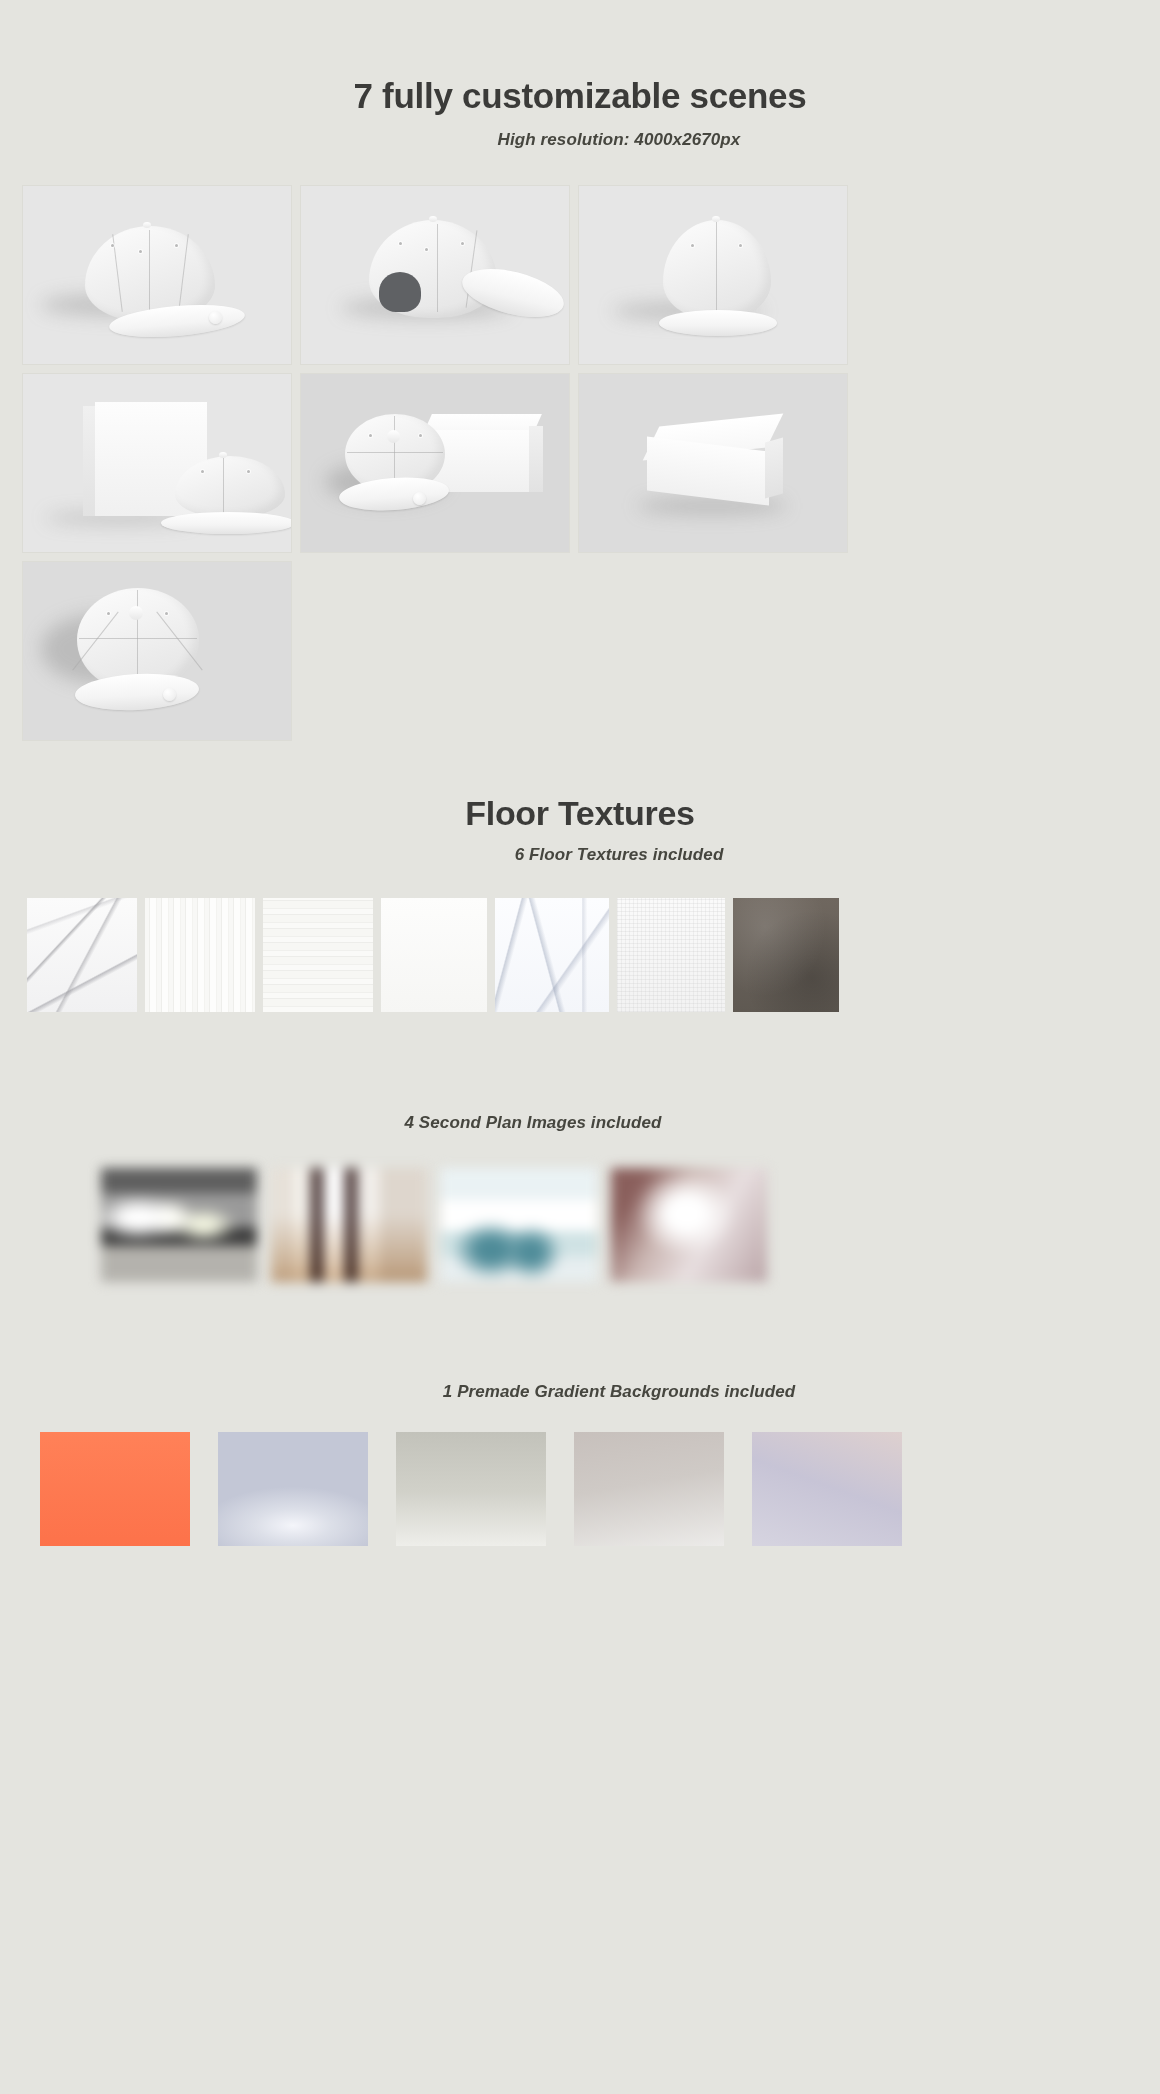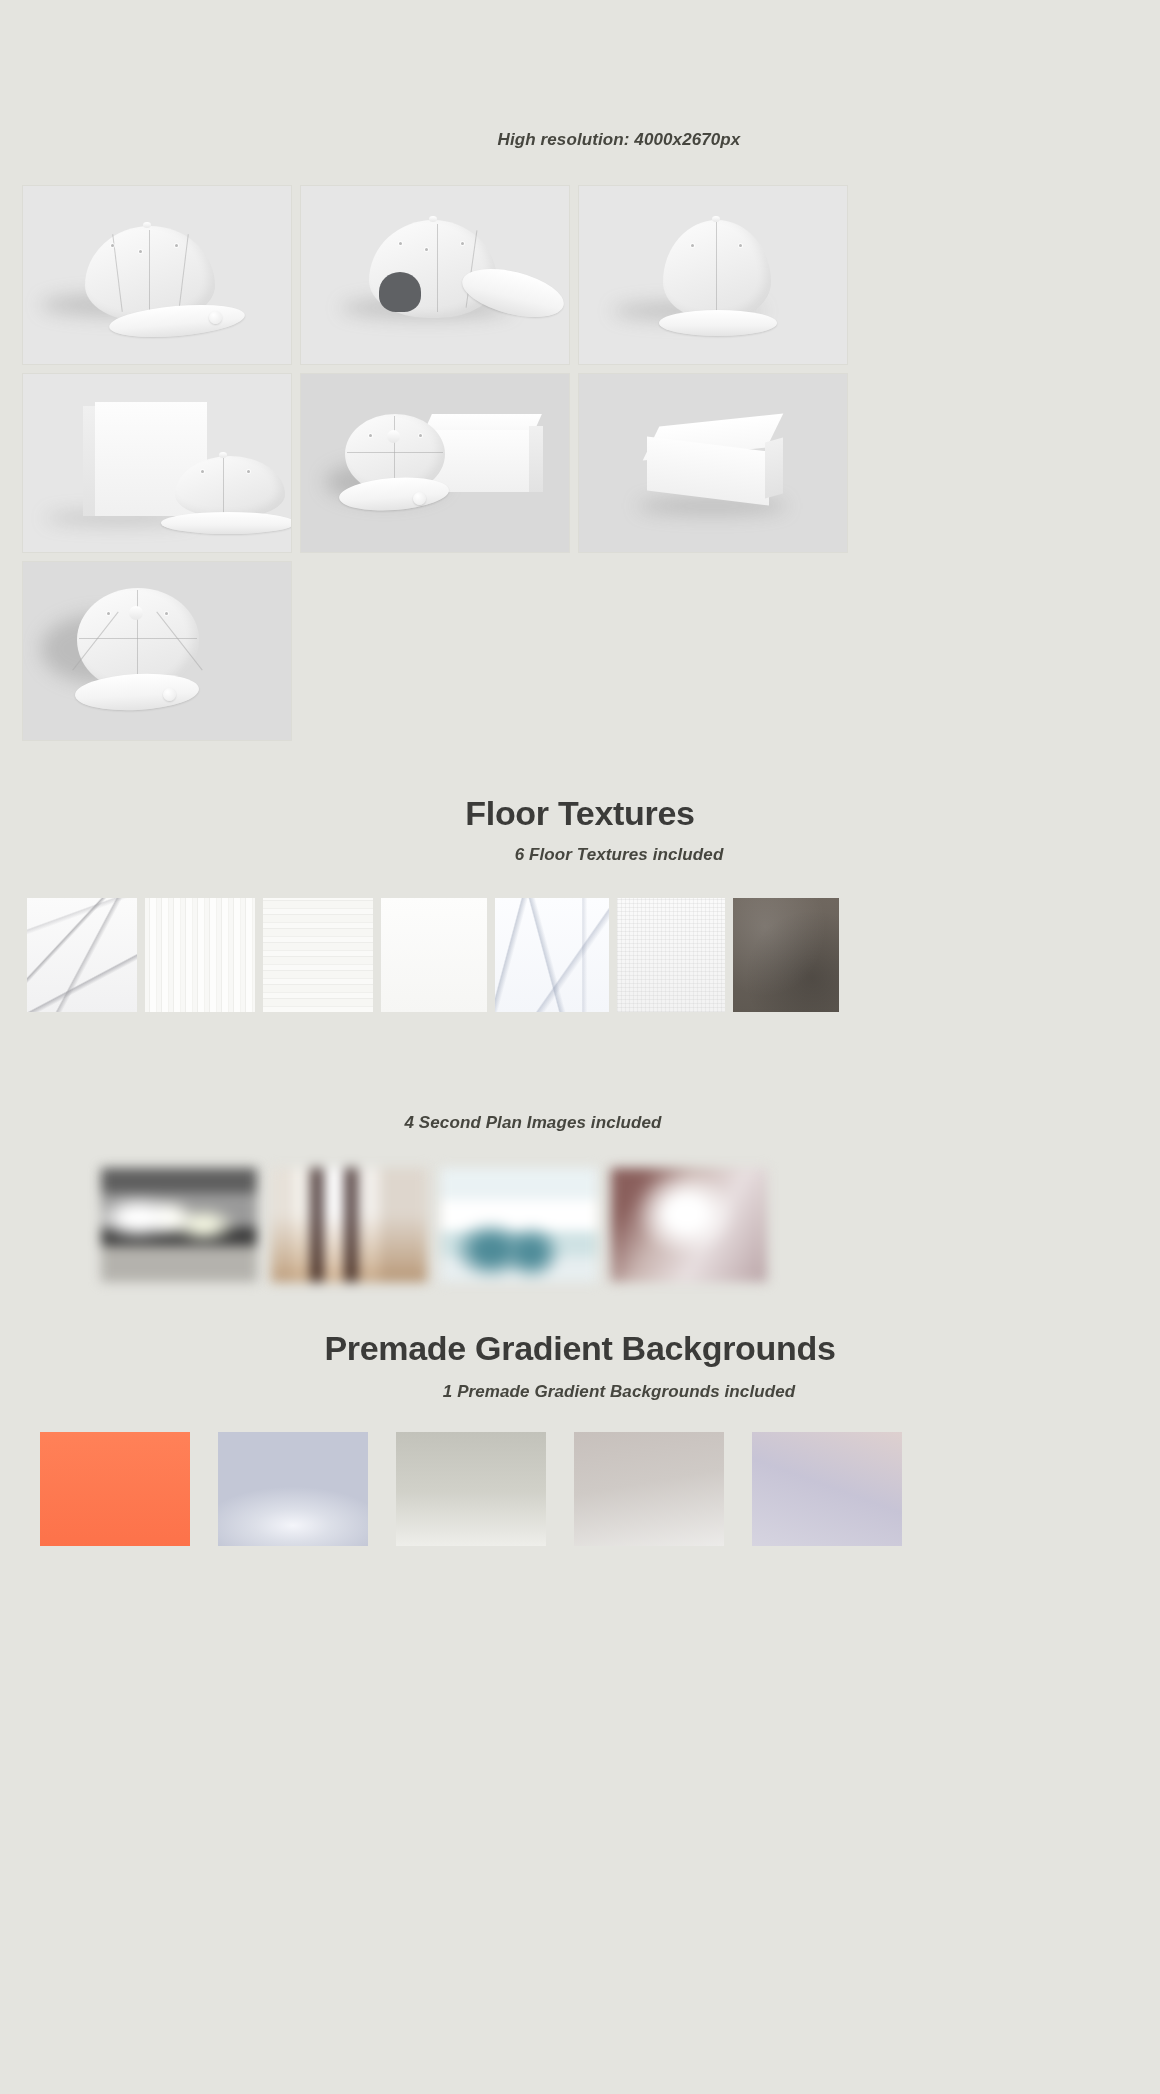--- a/index.html
+++ b/index.html
@@ -86,20 +86,21 @@
 
   .spi{width:156px;height:114px;box-sizing:border-box;}
 
   .grad{width:150px;height:114px;box-sizing:border-box;}
 </style>
 </head>
 <body>
 
 <div class="page">
 
+  <div class="section-title hero-title" style="position:absolute;left:0;top:76px;width:1160px;">7 fully customizable scenes</div>
   <div class="section-sub" style="position:absolute;left:0;top:130px;width:1160px;">High resolution: 4000x2670px</div>
 
   <div class="scenes">
 
     <div class="scene">
       <div class="shadow-blob" style="left:18px;top:108px;width:150px;height:22px;"></div>
       <div class="crown" style="left:62px;top:40px;width:130px;height:96px;"></div>
       <div class="seam" style="left:126px;top:44px;width:1px;height:86px;"></div>
       <div class="seam" style="left:160px;top:48px;width:1px;height:78px;transform:rotate(7deg);"></div>
       <div class="seam" style="left:94px;top:48px;width:1px;height:78px;transform:rotate(-7deg);"></div>
@@ -244,21 +245,20 @@
     <div class="spi" style="filter:blur(6px);background:
            radial-gradient(ellipse at 32% 72%,#4e8b98 0 9%,transparent 26%),
            radial-gradient(ellipse at 58% 74%,#4f8c99 0 8%,transparent 24%),
            linear-gradient(180deg,#eaf2f4 0 28%,#ffffff 28% 55%,#cfe2e4 55% 78%,#e7eef0 78% 100%);"></div>
 
     <div class="spi" style="filter:blur(6px);background:
            radial-gradient(ellipse at 48% 40%,#ffffff 0 16%,transparent 44%),
            linear-gradient(120deg,#8a5f5c 0 16%,#c9b4b0 38%,#e8dfe0 62%,#b9a3a6 100%);"></div>
   </div>
 
-  <div class="section-title sec-title" style="position:absolute;left:0;top:1328px;width:1160px;">Premade Gradient Backgrounds</div>
   <div class="section-sub" style="position:absolute;left:0;top:1382px;width:1160px;">1 Premade Gradient Backgrounds included</div>
 
   <div class="strip" style="left:40px;top:1432px;width:1080px;gap:28px;">
     <div class="grad" style="background:linear-gradient(180deg,#ff8158,#fd724a);"></div>
     <div class="grad" style="background:radial-gradient(ellipse 60% 34% at 50% 82%,#f4f5fa 0%,#dcdfe8 42%,#c3c7d6 100%);"></div>
     <div class="grad" style="background:linear-gradient(180deg,#c2c2ba 0%,#d1d1c9 52%,#eeeeea 100%);"></div>
     <div class="grad" style="background:linear-gradient(170deg,#c7c0bc 0%,#cfcac6 45%,#ecebe9 100%);"></div>
     <div class="grad" style="background:linear-gradient(200deg,#ded0cf 0%,#c7c4d6 48%,#d6d4e0 100%);"></div>
   </div>
 

